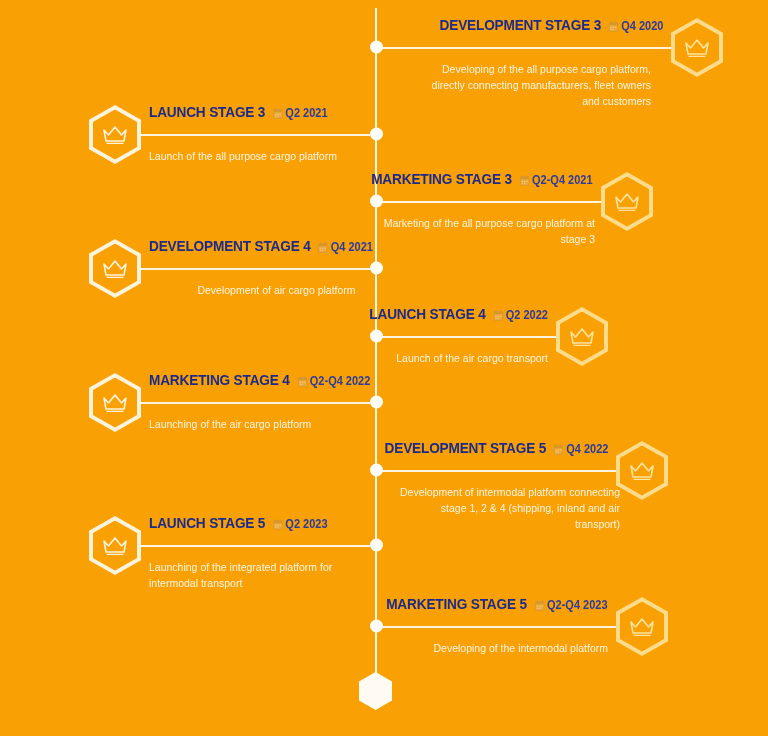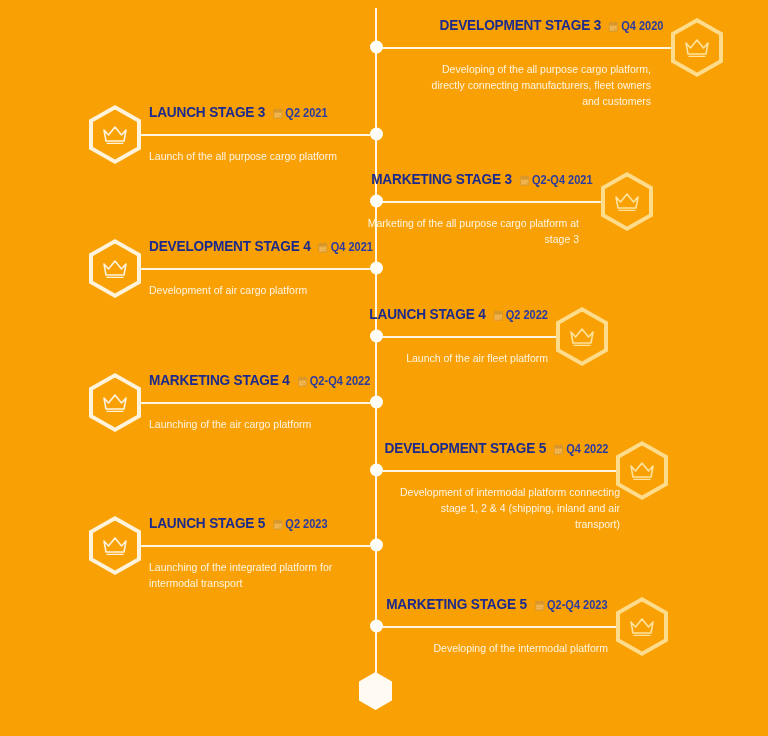--- a/index.html
+++ b/index.html
@@ -149,21 +149,21 @@
               <rect x="0.6" y="1.6" width="9.8" height="8.8" rx="1" fill="#E8A93E" stroke="#D8962B" stroke-width="0.8"></rect>
               <rect x="0.6" y="1.6" width="9.8" height="2.6" fill="#D8962B"></rect>
               <rect x="2.2" y="0.2" width="1.4" height="2.6" rx="0.5" fill="#D8962B"></rect>
               <rect x="7.4" y="0.2" width="1.4" height="2.6" rx="0.5" fill="#D8962B"></rect>
               <rect x="2.1" y="5.6" width="1.6" height="1.4" fill="#FBC169"></rect>
               <rect x="4.7" y="5.6" width="1.6" height="1.4" fill="#FBC169"></rect>
               <rect x="7.3" y="5.6" width="1.6" height="1.4" fill="#FBC169"></rect>
               <rect x="2.1" y="7.7" width="1.6" height="1.4" fill="#FBC169"></rect>
               <rect x="4.7" y="7.7" width="1.6" height="1.4" fill="#FBC169"></rect>
             </svg></span><span class="date">Q2-Q4 2021</span></div>
-        <div class="desc" style="width: 225px; right: 48px;">Marketing of the all purpose cargo platform at stage 3</div>
+        <div class="desc" style="width: 225px; right: 32px;">Marketing of the all purpose cargo platform at stage 3</div>
       </div>
       <div class="row left" style="top: 268px; left: 115px; width: 255px;">
         <div class="connector" style="width: 229px;"></div>
         <div class="hex" style="left: -26px;">
           <div class="inner">
             <svg class="crown" width="26" height="22" viewBox="0 0 26 22">
               <path d="M2 6 L6.5 11 L13 3 L19.5 11 L24 6 L22 17 L4 17 Z" fill="none" stroke="#FFF3DC" stroke-width="1.6" stroke-linejoin="round"></path>
               <line x1="4.5" y1="19.4" x2="21.5" y2="19.4" stroke="#FFF3DC" stroke-width="1.4"></line>
             </svg>
           </div>
@@ -172,21 +172,21 @@
               <rect x="0.6" y="1.6" width="9.8" height="8.8" rx="1" fill="#E8A93E" stroke="#D8962B" stroke-width="0.8"></rect>
               <rect x="0.6" y="1.6" width="9.8" height="2.6" fill="#D8962B"></rect>
               <rect x="2.2" y="0.2" width="1.4" height="2.6" rx="0.5" fill="#D8962B"></rect>
               <rect x="7.4" y="0.2" width="1.4" height="2.6" rx="0.5" fill="#D8962B"></rect>
               <rect x="2.1" y="5.6" width="1.6" height="1.4" fill="#FBC169"></rect>
               <rect x="4.7" y="5.6" width="1.6" height="1.4" fill="#FBC169"></rect>
               <rect x="7.3" y="5.6" width="1.6" height="1.4" fill="#FBC169"></rect>
               <rect x="2.1" y="7.7" width="1.6" height="1.4" fill="#FBC169"></rect>
               <rect x="4.7" y="7.7" width="1.6" height="1.4" fill="#FBC169"></rect>
             </svg></span><span class="date">Q4 2021</span></div>
-        <div class="desc" style="width: 255px; left: 34px;">Development of air cargo platform</div>
+        <div class="desc" style="width: 255px; left: 34px; text-align: center;">Development of air cargo platform</div>
       </div>
       <div class="row right" style="top: 336px; left: 382px; width: 200px;">
         <div class="connector" style="width: 174px;"></div>
         <div class="hex" style="right: -26px;">
           <div class="inner">
             <svg class="crown" width="26" height="22" viewBox="0 0 26 22">
               <path d="M2 6 L6.5 11 L13 3 L19.5 11 L24 6 L22 17 L4 17 Z" fill="none" stroke="#FFE39E" stroke-width="1.6" stroke-linejoin="round"></path>
               <line x1="4.5" y1="19.4" x2="21.5" y2="19.4" stroke="#FFE39E" stroke-width="1.4"></line>
             </svg>
           </div>
@@ -195,21 +195,21 @@
               <rect x="0.6" y="1.6" width="9.8" height="8.8" rx="1" fill="#E8A93E" stroke="#D8962B" stroke-width="0.8"></rect>
               <rect x="0.6" y="1.6" width="9.8" height="2.6" fill="#D8962B"></rect>
               <rect x="2.2" y="0.2" width="1.4" height="2.6" rx="0.5" fill="#D8962B"></rect>
               <rect x="7.4" y="0.2" width="1.4" height="2.6" rx="0.5" fill="#D8962B"></rect>
               <rect x="2.1" y="5.6" width="1.6" height="1.4" fill="#FBC169"></rect>
               <rect x="4.7" y="5.6" width="1.6" height="1.4" fill="#FBC169"></rect>
               <rect x="7.3" y="5.6" width="1.6" height="1.4" fill="#FBC169"></rect>
               <rect x="2.1" y="7.7" width="1.6" height="1.4" fill="#FBC169"></rect>
               <rect x="4.7" y="7.7" width="1.6" height="1.4" fill="#FBC169"></rect>
             </svg></span><span class="date">Q2 2022</span></div>
-        <div class="desc" style="width: 200px; right: 34px;">Launch of the air fleet platform</div>
+        <div class="desc" style="width: 200px; right: 34px;">Launch of the air cargo transport</div>
       </div>
       <div class="row left" style="top: 402px; left: 115px; width: 255px;">
         <div class="connector" style="width: 229px;"></div>
         <div class="hex" style="left: -26px;">
           <div class="inner">
             <svg class="crown" width="26" height="22" viewBox="0 0 26 22">
               <path d="M2 6 L6.5 11 L13 3 L19.5 11 L24 6 L22 17 L4 17 Z" fill="none" stroke="#FFF3DC" stroke-width="1.6" stroke-linejoin="round"></path>
               <line x1="4.5" y1="19.4" x2="21.5" y2="19.4" stroke="#FFF3DC" stroke-width="1.4"></line>
             </svg>
           </div>

